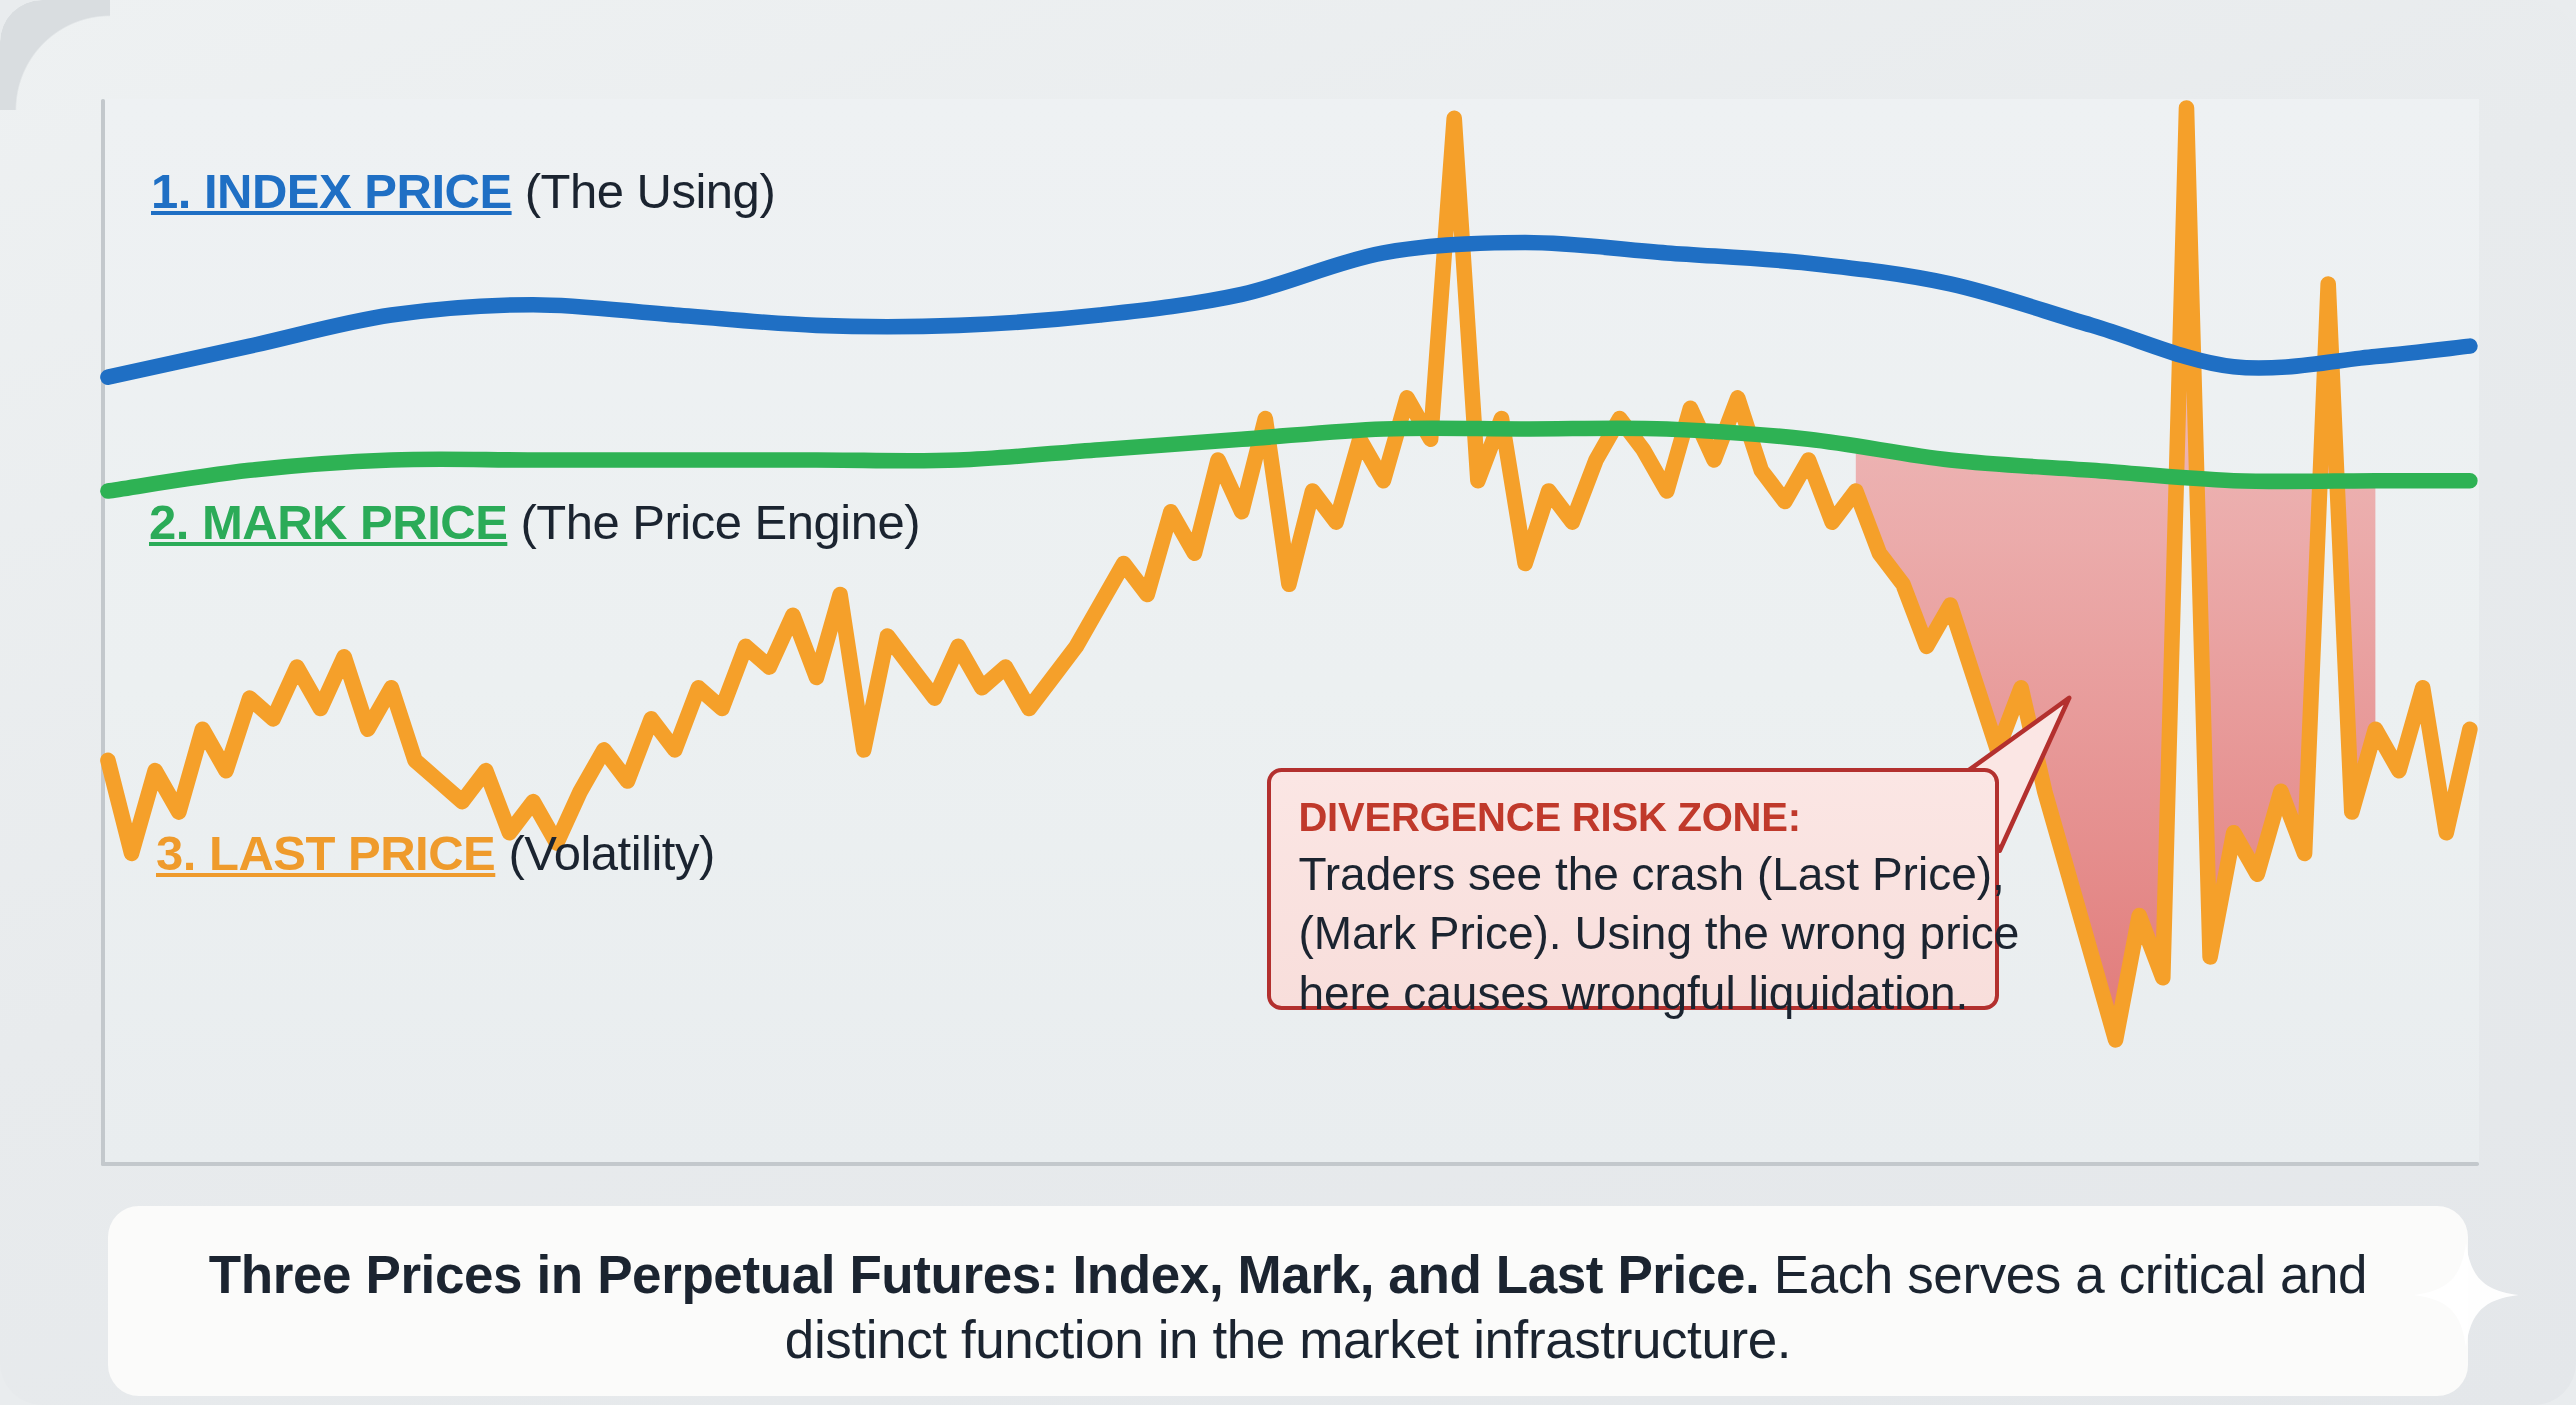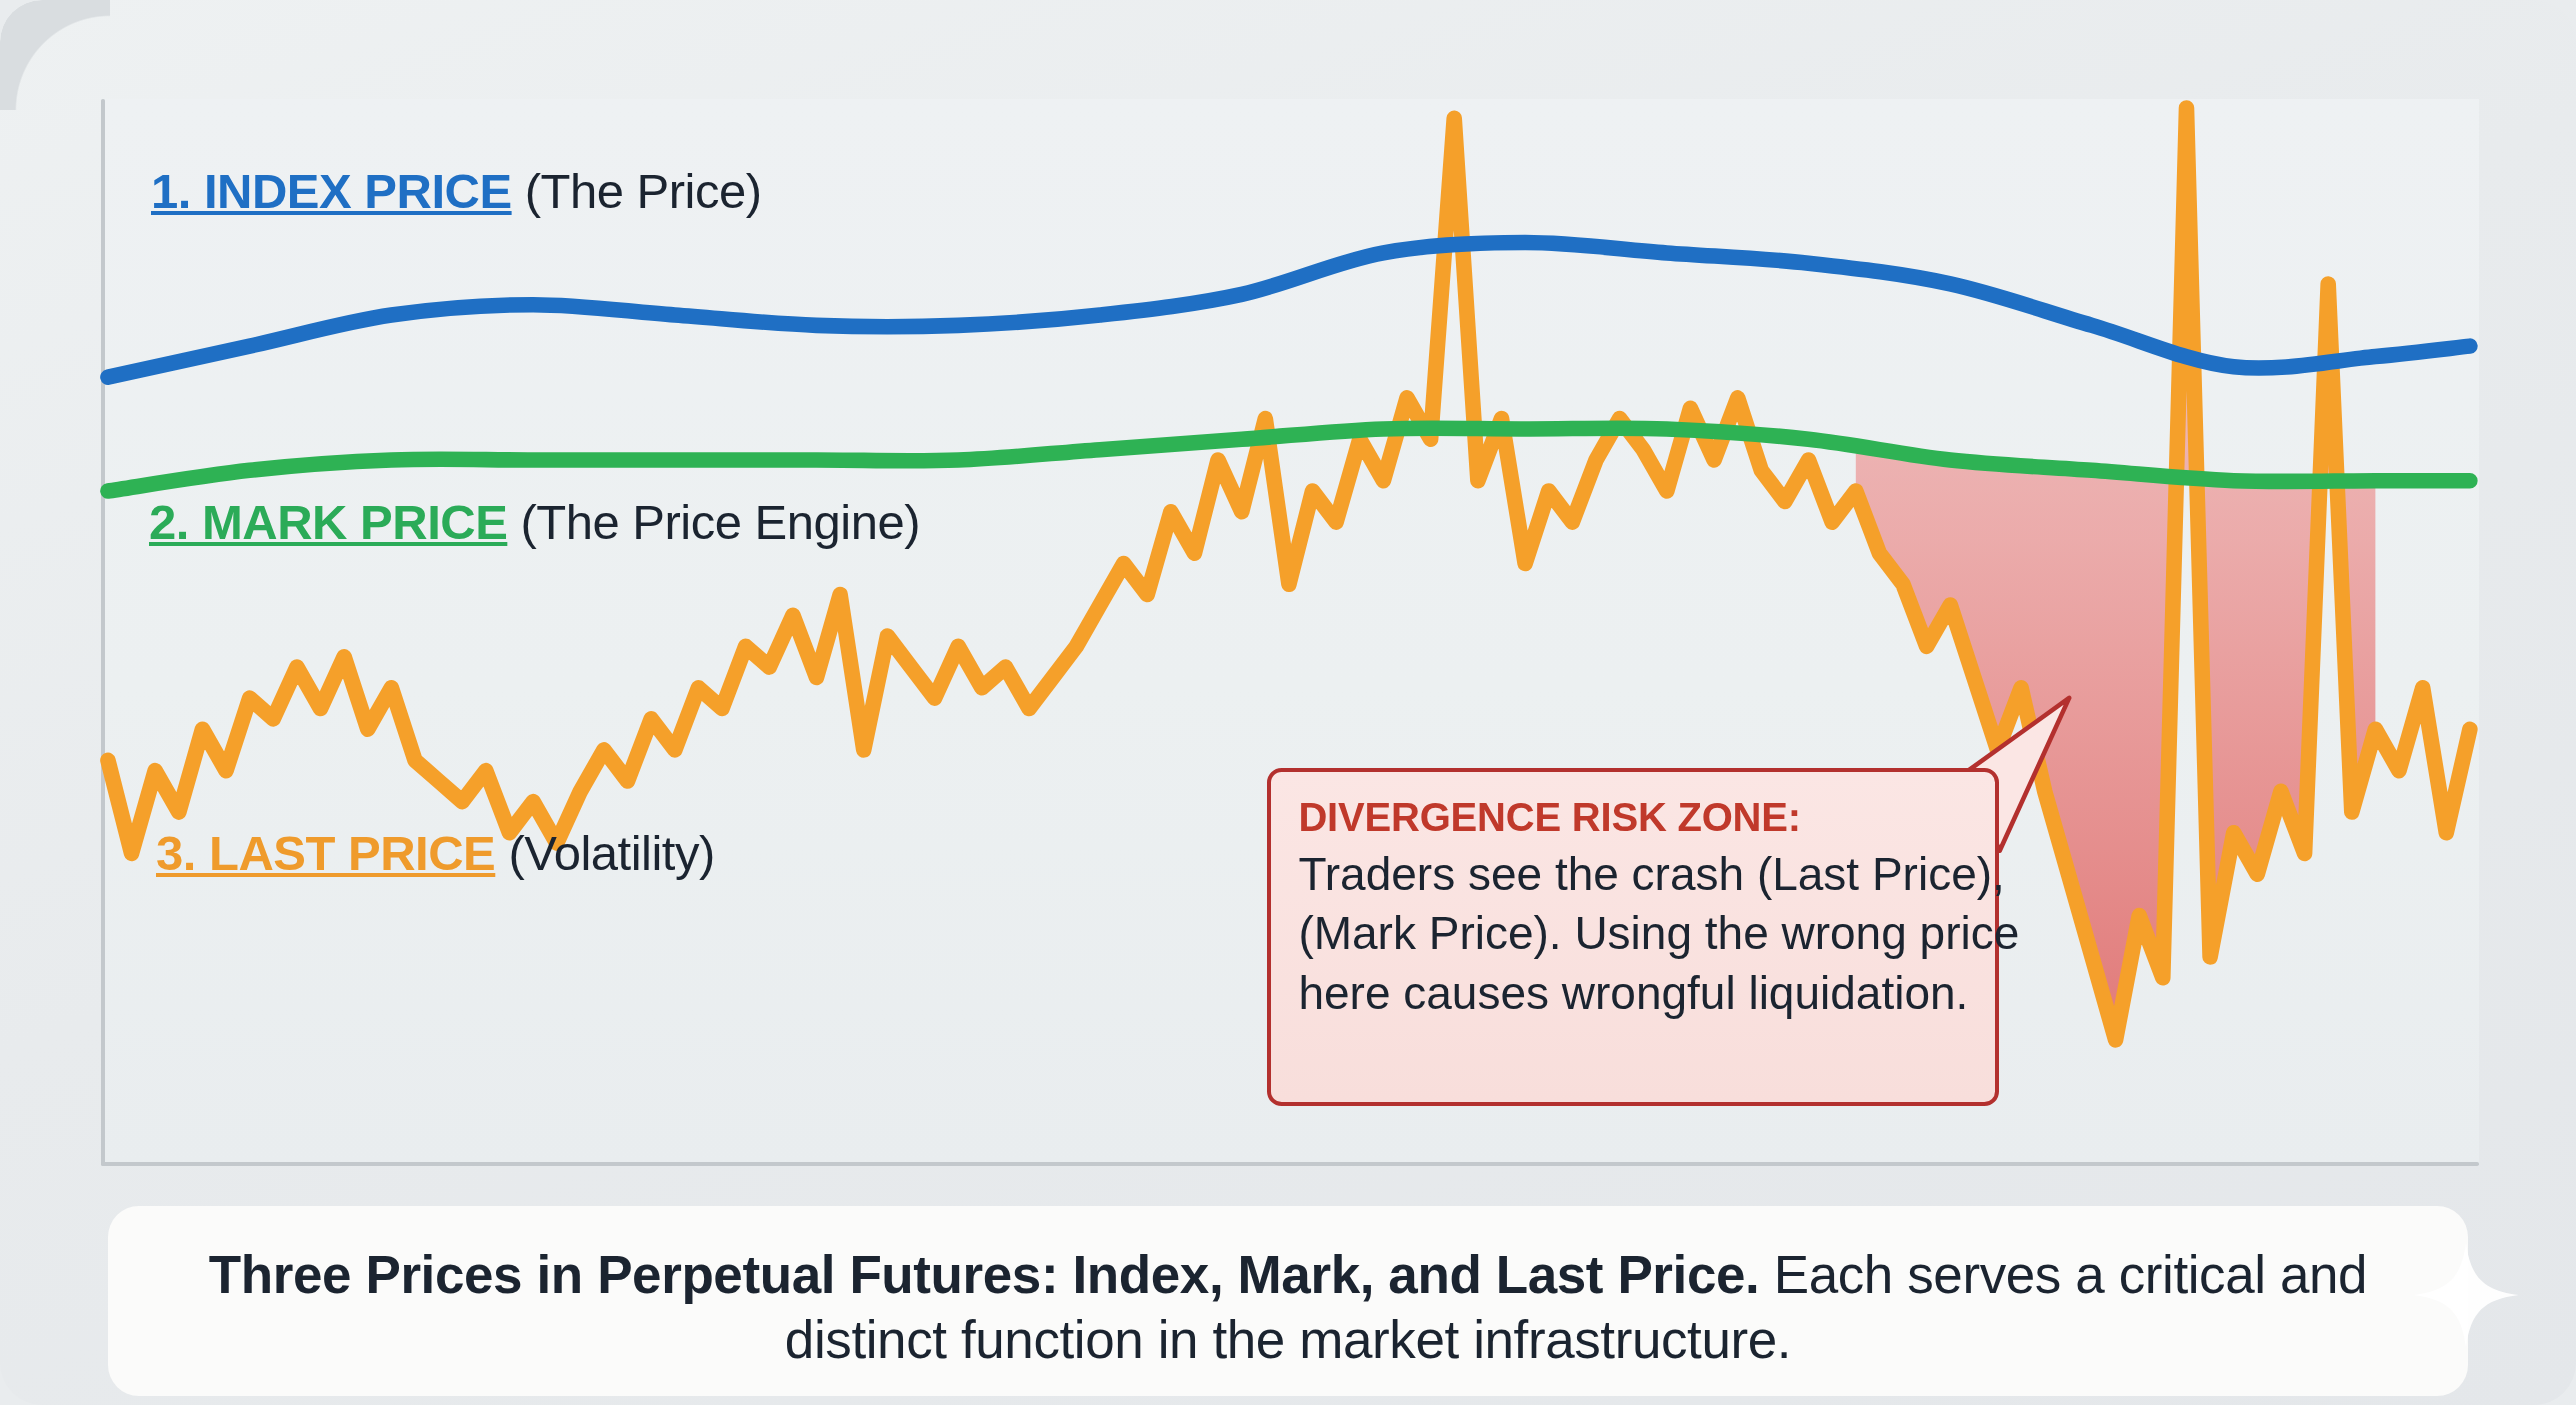--- a/index.html
+++ b/index.html
@@ -47,21 +47,21 @@
   .series-label .note{font-weight:normal;color:#1b2430;}
   #label-index{left:151px;top:163px;}
   #label-index .key{color:#1f6fc4;}
   #label-mark{left:149px;top:494px;}
   #label-mark .key{color:#2bab58;margin-top:48px;}
   #label-last{left:156px;top:825px;}
   #label-last .key{color:#ef9b2c;}
 
   
   #callout{
-    position:absolute;left:1267px;top:768px;width:732px;height:338px;
+    position:absolute;left:1267px;top:768px;width:732px;height:242px;
     background:linear-gradient(180deg,#fbe6e4 0%,#f8dedb 100%);
     border:4.6px solid #b3302e;border-radius:14.6px;
     box-sizing:border-box;padding:24px 27.4px 18.3px 27.4px;
   }
   #callout-title{
     color:#c0392b;font-weight:bold;font-size:40px;letter-spacing:-0.2px;
     margin:0 0 5.5px 0;line-height:1.08;
   }
   #callout-body{
     color:#1b2430;font-size:46px;line-height:1.30;margin:0;
@@ -105,21 +105,21 @@
 
     <path id="line-mark" fill="none" stroke="#2eb254" stroke-width="17" stroke-linejoin="round" stroke-linecap="round" d="M118.0 536.8 C143.8 533.1,221.3 519.9,272.9 514.2 C324.6 508.5,376.2 504.8,427.8 502.9 C479.5 501.0,531.1 502.9,582.8 502.9 C634.4 502.9,686.0 502.9,737.7 502.9 C789.3 502.9,841.0 502.9,892.6 502.9 C944.2 502.9,995.9 504.8,1047.5 502.9 C1099.2 501.0,1150.8 495.3,1202.4 491.6 C1254.1 487.8,1305.7 484.0,1357.4 480.2 C1409.0 476.5,1460.6 470.8,1512.3 468.9 C1563.9 467.0,1615.6 468.9,1667.2 468.9 C1718.8 468.9,1770.5 467.0,1822.1 468.9 C1873.8 470.8,1925.4 474.6,1977.0 480.2 C2028.7 485.9,2080.3 497.2,2132.0 502.9 C2183.6 508.5,2235.2 510.4,2286.9 514.2 C2338.5 518.0,2390.2 523.6,2441.8 525.5 C2493.4 527.4,2553.7 525.5,2596.7 525.5 C2639.8 525.5,2682.8 525.5,2700.0 525.5"></path>
 
     <path id="line-index" fill="none" stroke="#1f6fc4" stroke-width="17" stroke-linejoin="round" stroke-linecap="round" d="M118.0 412.3 C143.8 406.7,221.3 389.7,272.9 378.4 C324.6 367.0,376.2 351.9,427.8 344.4 C479.5 336.9,531.1 333.1,582.8 333.1 C634.4 333.1,686.0 340.6,737.7 344.4 C789.3 348.2,841.0 353.8,892.6 355.7 C944.2 357.6,995.9 357.6,1047.5 355.7 C1099.2 353.8,1150.8 350.1,1202.4 344.4 C1254.1 338.7,1305.7 333.1,1357.4 321.8 C1409.0 310.4,1460.6 285.9,1512.3 276.5 C1563.9 267.0,1615.6 265.2,1667.2 265.2 C1718.8 265.2,1770.5 272.7,1822.1 276.5 C1873.8 280.3,1925.4 282.1,1977.0 287.8 C2028.7 293.5,2080.3 299.1,2132.0 310.4 C2183.6 321.8,2235.2 340.6,2286.9 355.7 C2338.5 370.8,2390.2 395.3,2441.8 401.0 C2493.4 406.7,2553.7 393.5,2596.7 389.7 C2639.8 385.9,2682.8 380.2,2700.0 378.4"></path>
 
     <path id="callout-pointer" d="M 2148 845 L 2262 763 L 2186 930 Z" fill="#fbe6e4" stroke="#b3302e" stroke-width="5" stroke-linejoin="round"></path>
   </svg>
 
   <div class="series-label" id="label-index">
     <span class="key">1. INDEX PRICE</span>
-    <span class="note">(The Price)</span>
+    <span class="note">(The Using)</span>
   </div>
 
   <div class="series-label" id="label-mark">
     <span class="key">2. MARK PRICE</span>
     <span class="note">(The Price Engine)</span>
   </div>
 
   <div class="series-label" id="label-last">
     <span class="key">3. LAST PRICE</span>
     <span class="note">(Volatility)</span>

